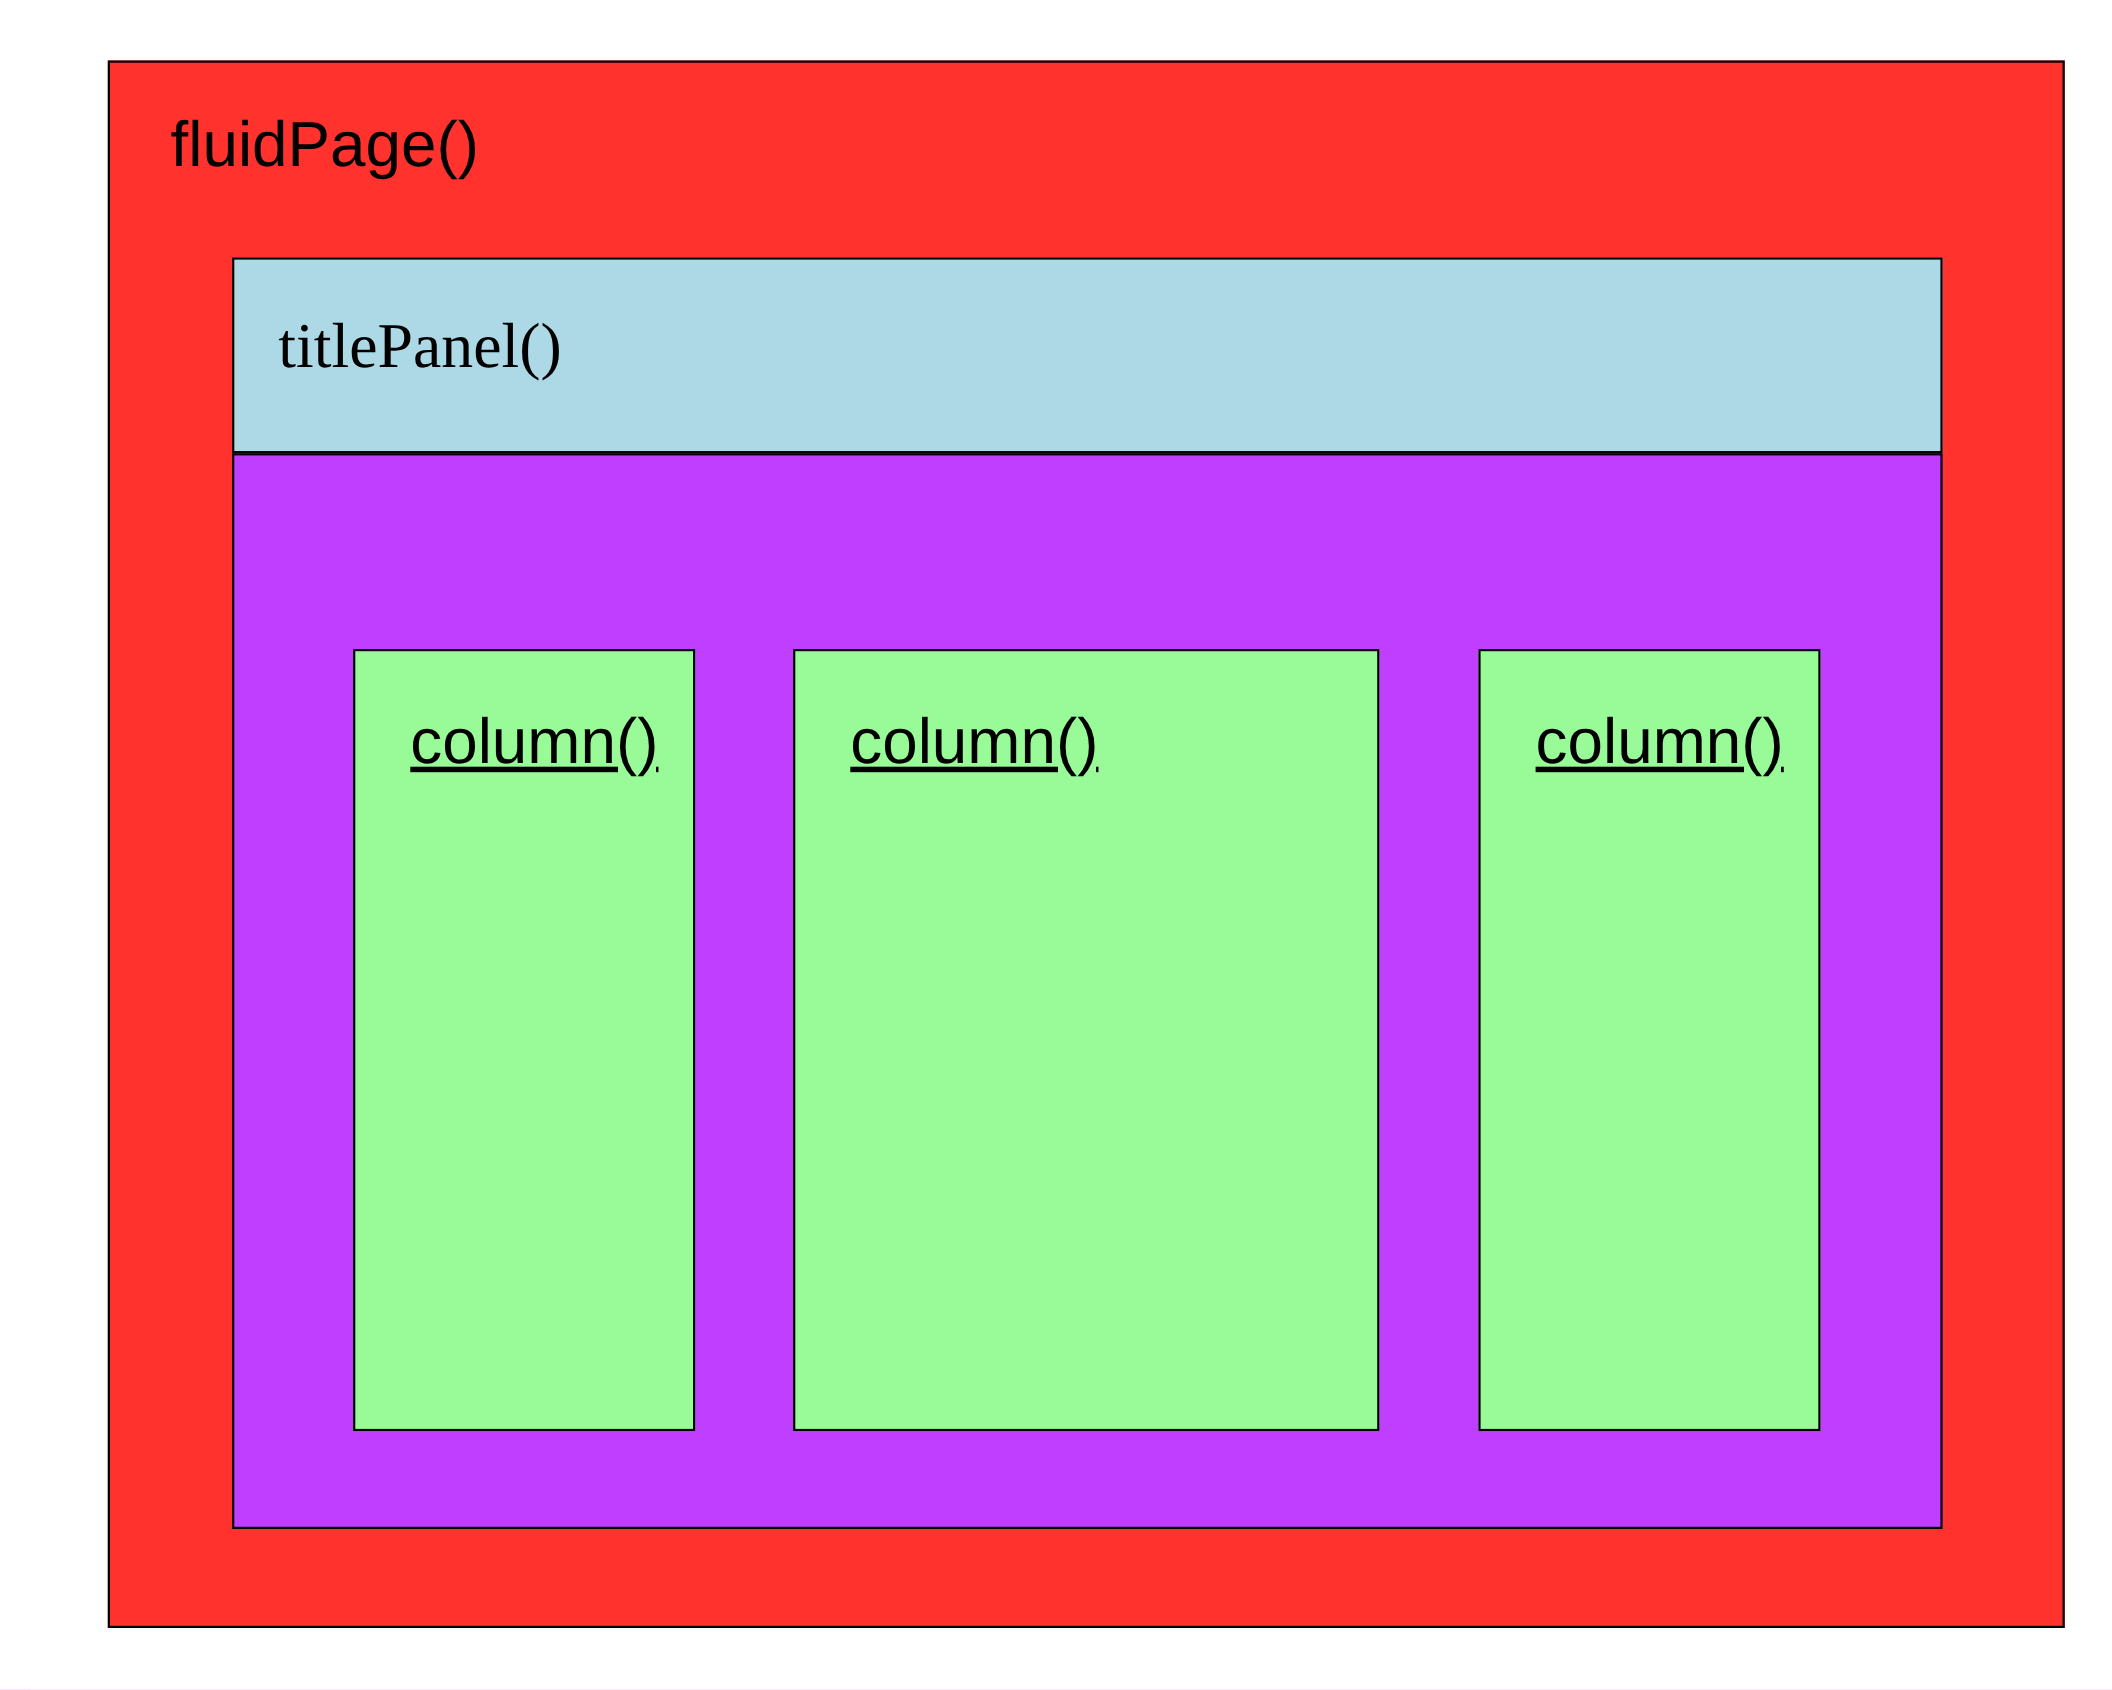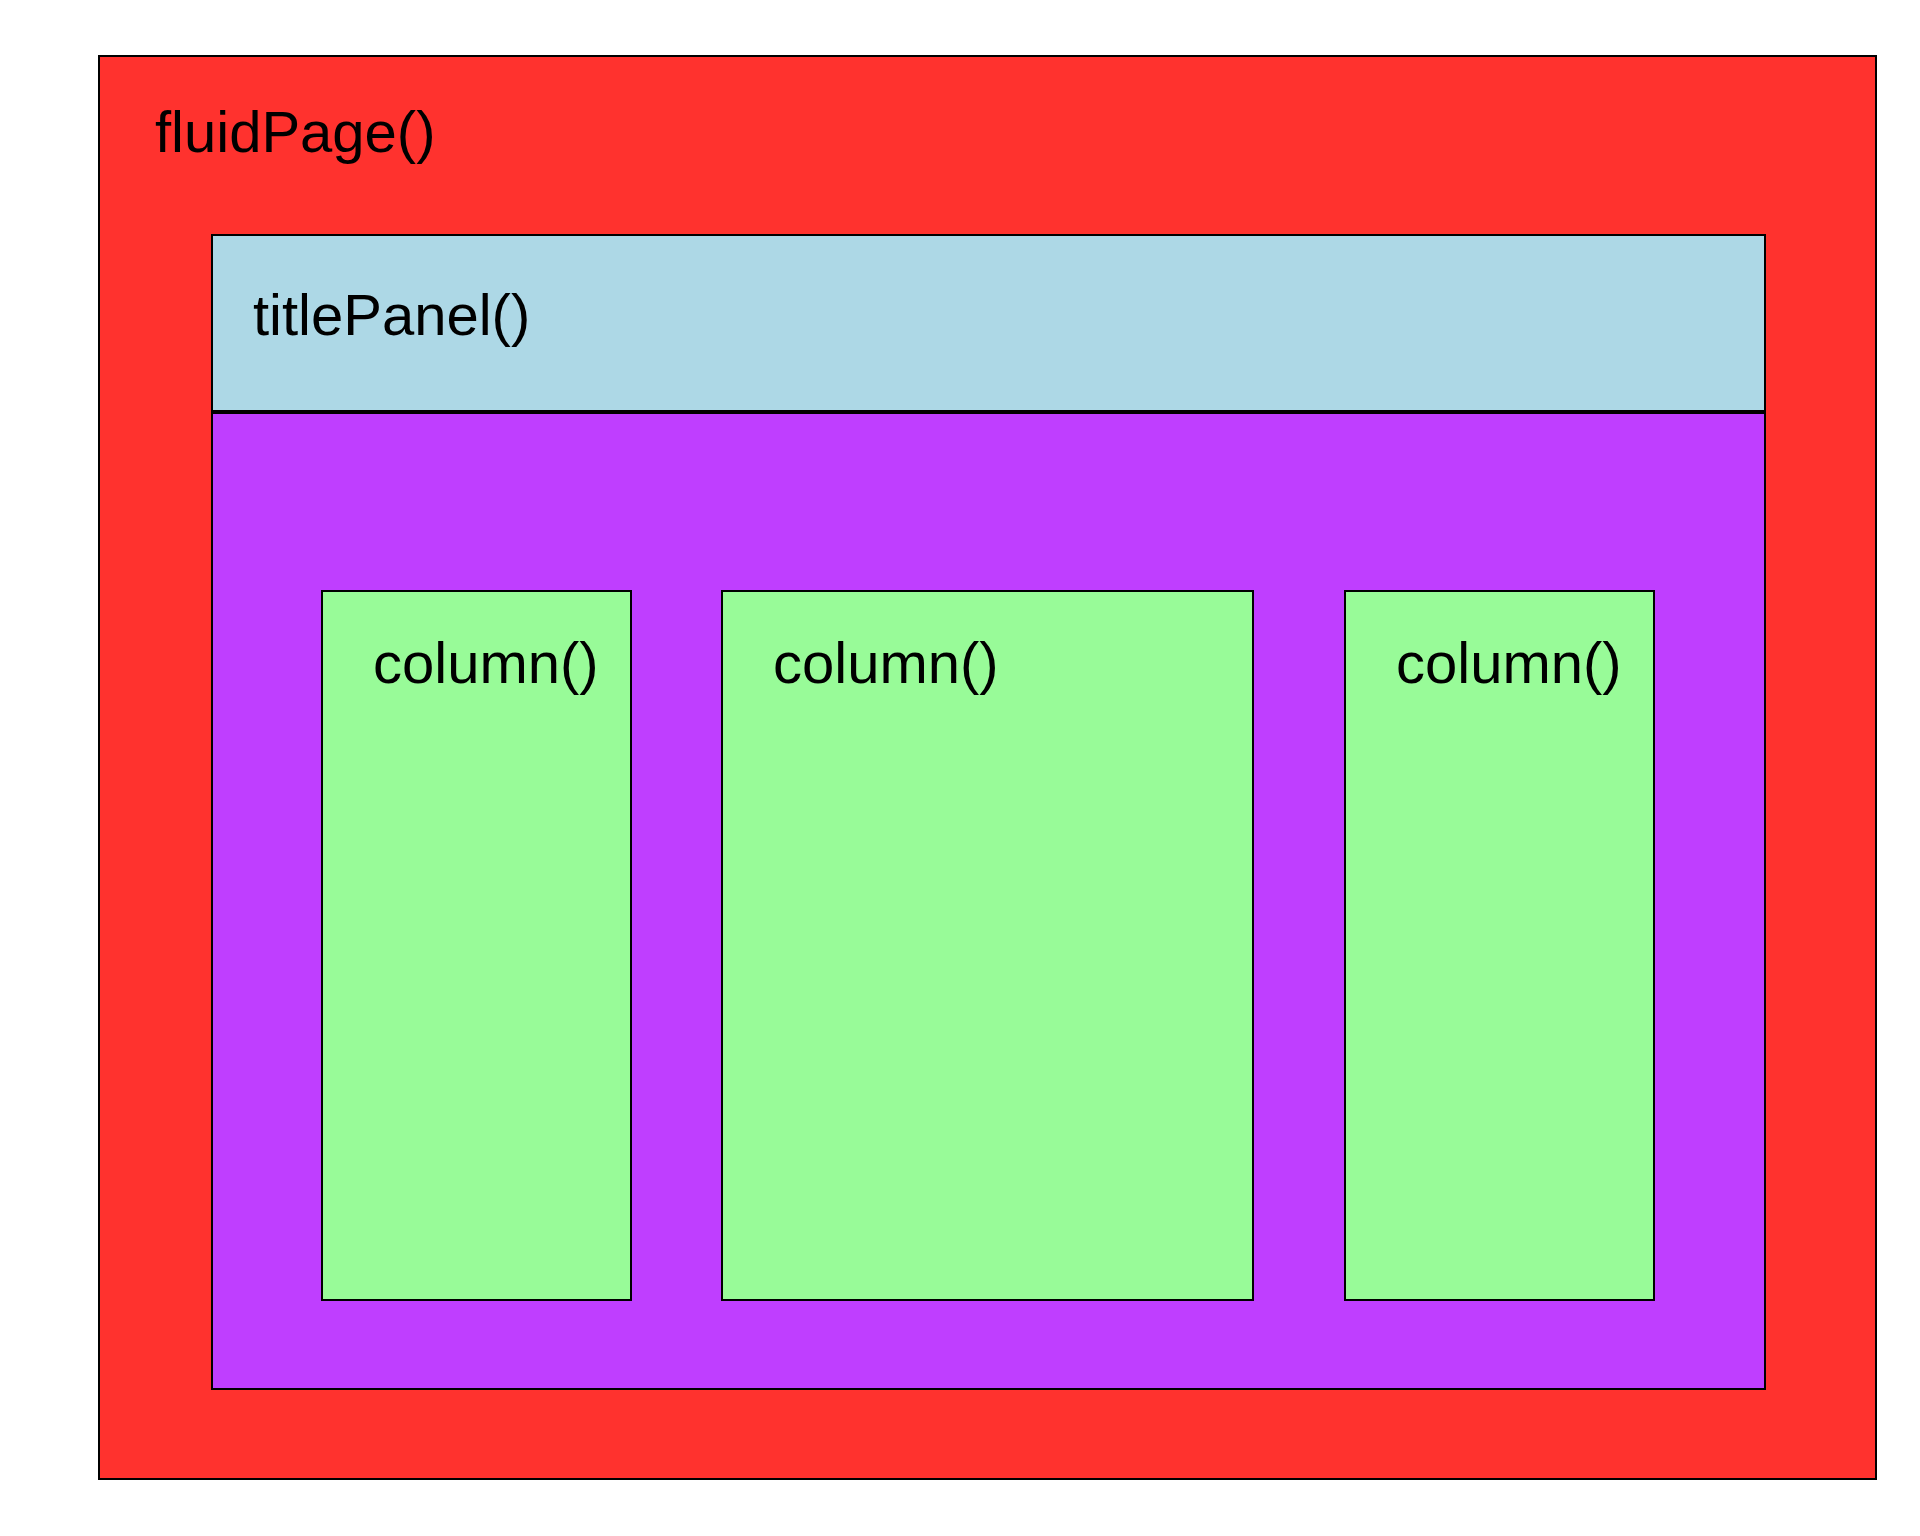--- a/index.html
+++ b/index.html
@@ -40,36 +40,37 @@
     left: 70px; top: 55px;
     width: 1779px; height: 1425px;
     background: var(--fluid-page);
   }
   .fluid-page > .label { left: 55px; top: 46px; }
   
   .title-panel {
     left: 111px; top: 177px;
     width: 1555px; height: 178px;
     background: var(--title-panel);
+    font-family: Liberation Serif, serif;
   }
   .title-panel > .label { left: 40px; top: 50px; }
   
   .fluid-row {
     left: 111px; top: 355px;
     width: 1555px; height: 978px;
     background: var(--fluid-row);
   }
   .fluid-row > .label { left: 148px; top: 49px; }
   
   .col {
     top: 176px;
     height: 711px;
     background: var(--column);
   }
-  .col > .label { left: 50px; top: 42px; }
+  .col > .label { left: 50px; top: 54px; text-decoration: underline; }
   .col-1 { left: 108px;  width: 311px; }
   .col-2 { left: 508px;  width: 533px; }
   .col-3 { left: 1131px; width: 311px; }
 </style>
 </head>
 <body>
 
 <div class="canvas">
 
   <div class="box fluid-page">

